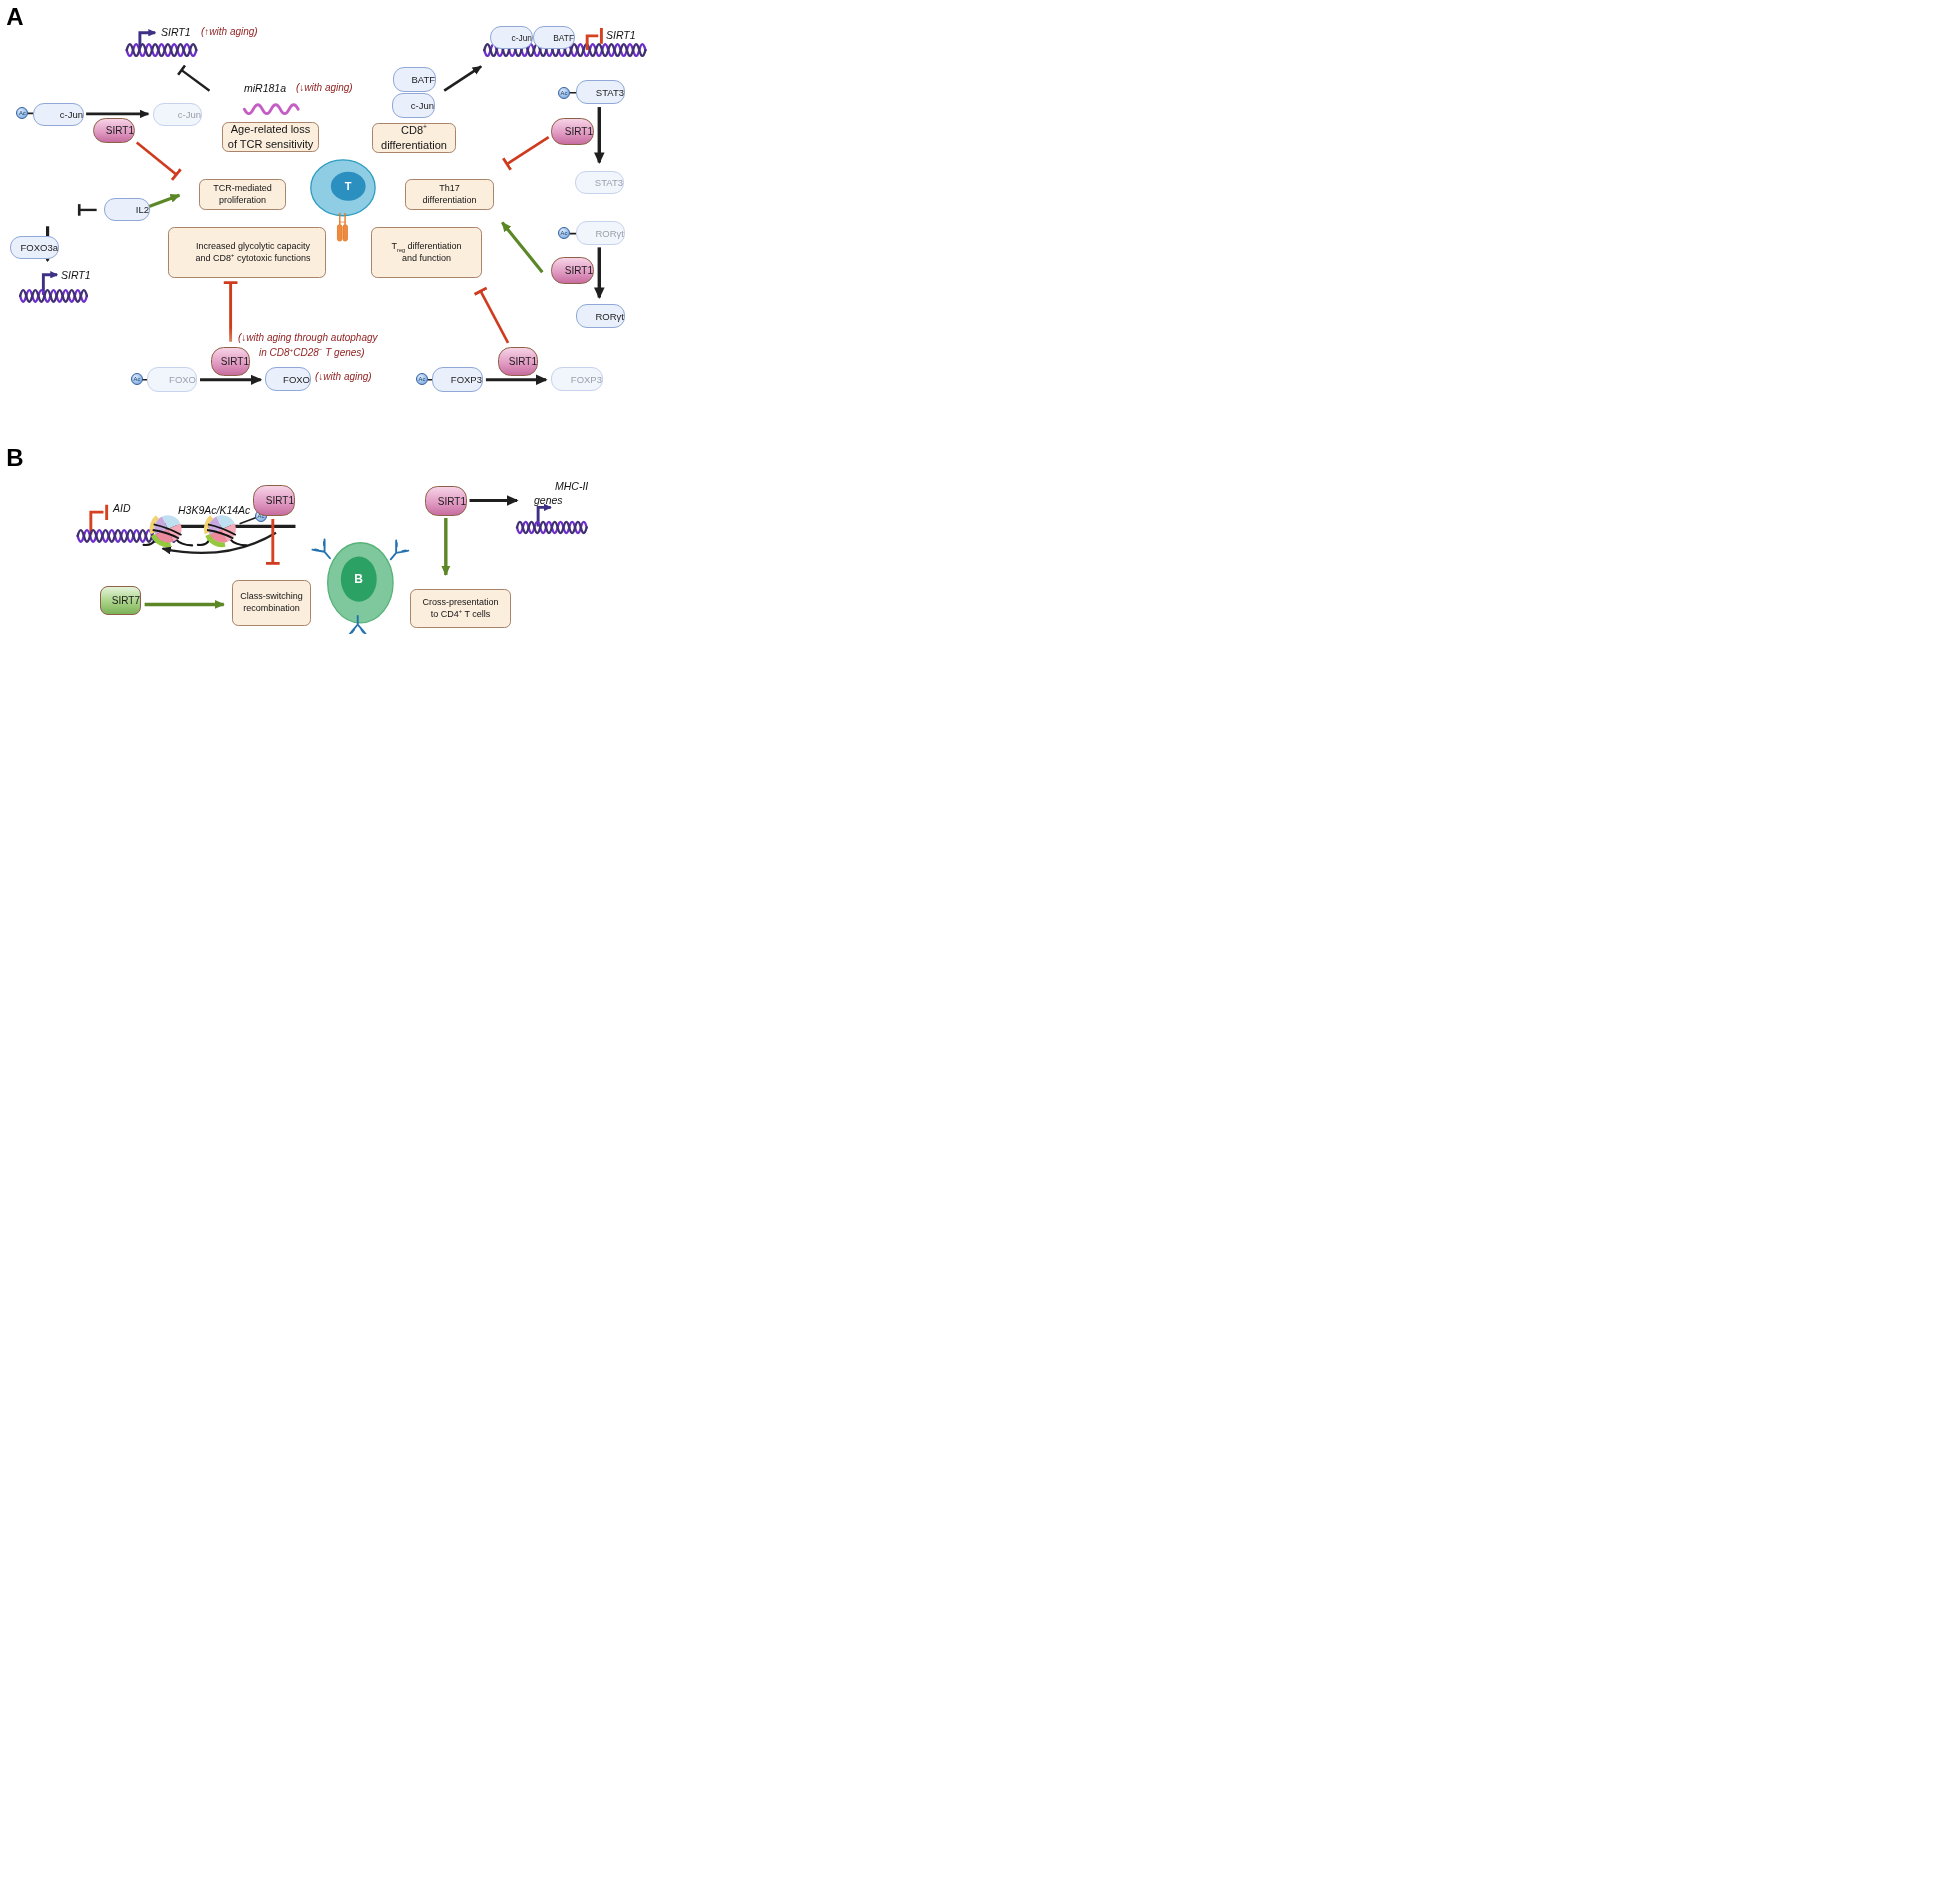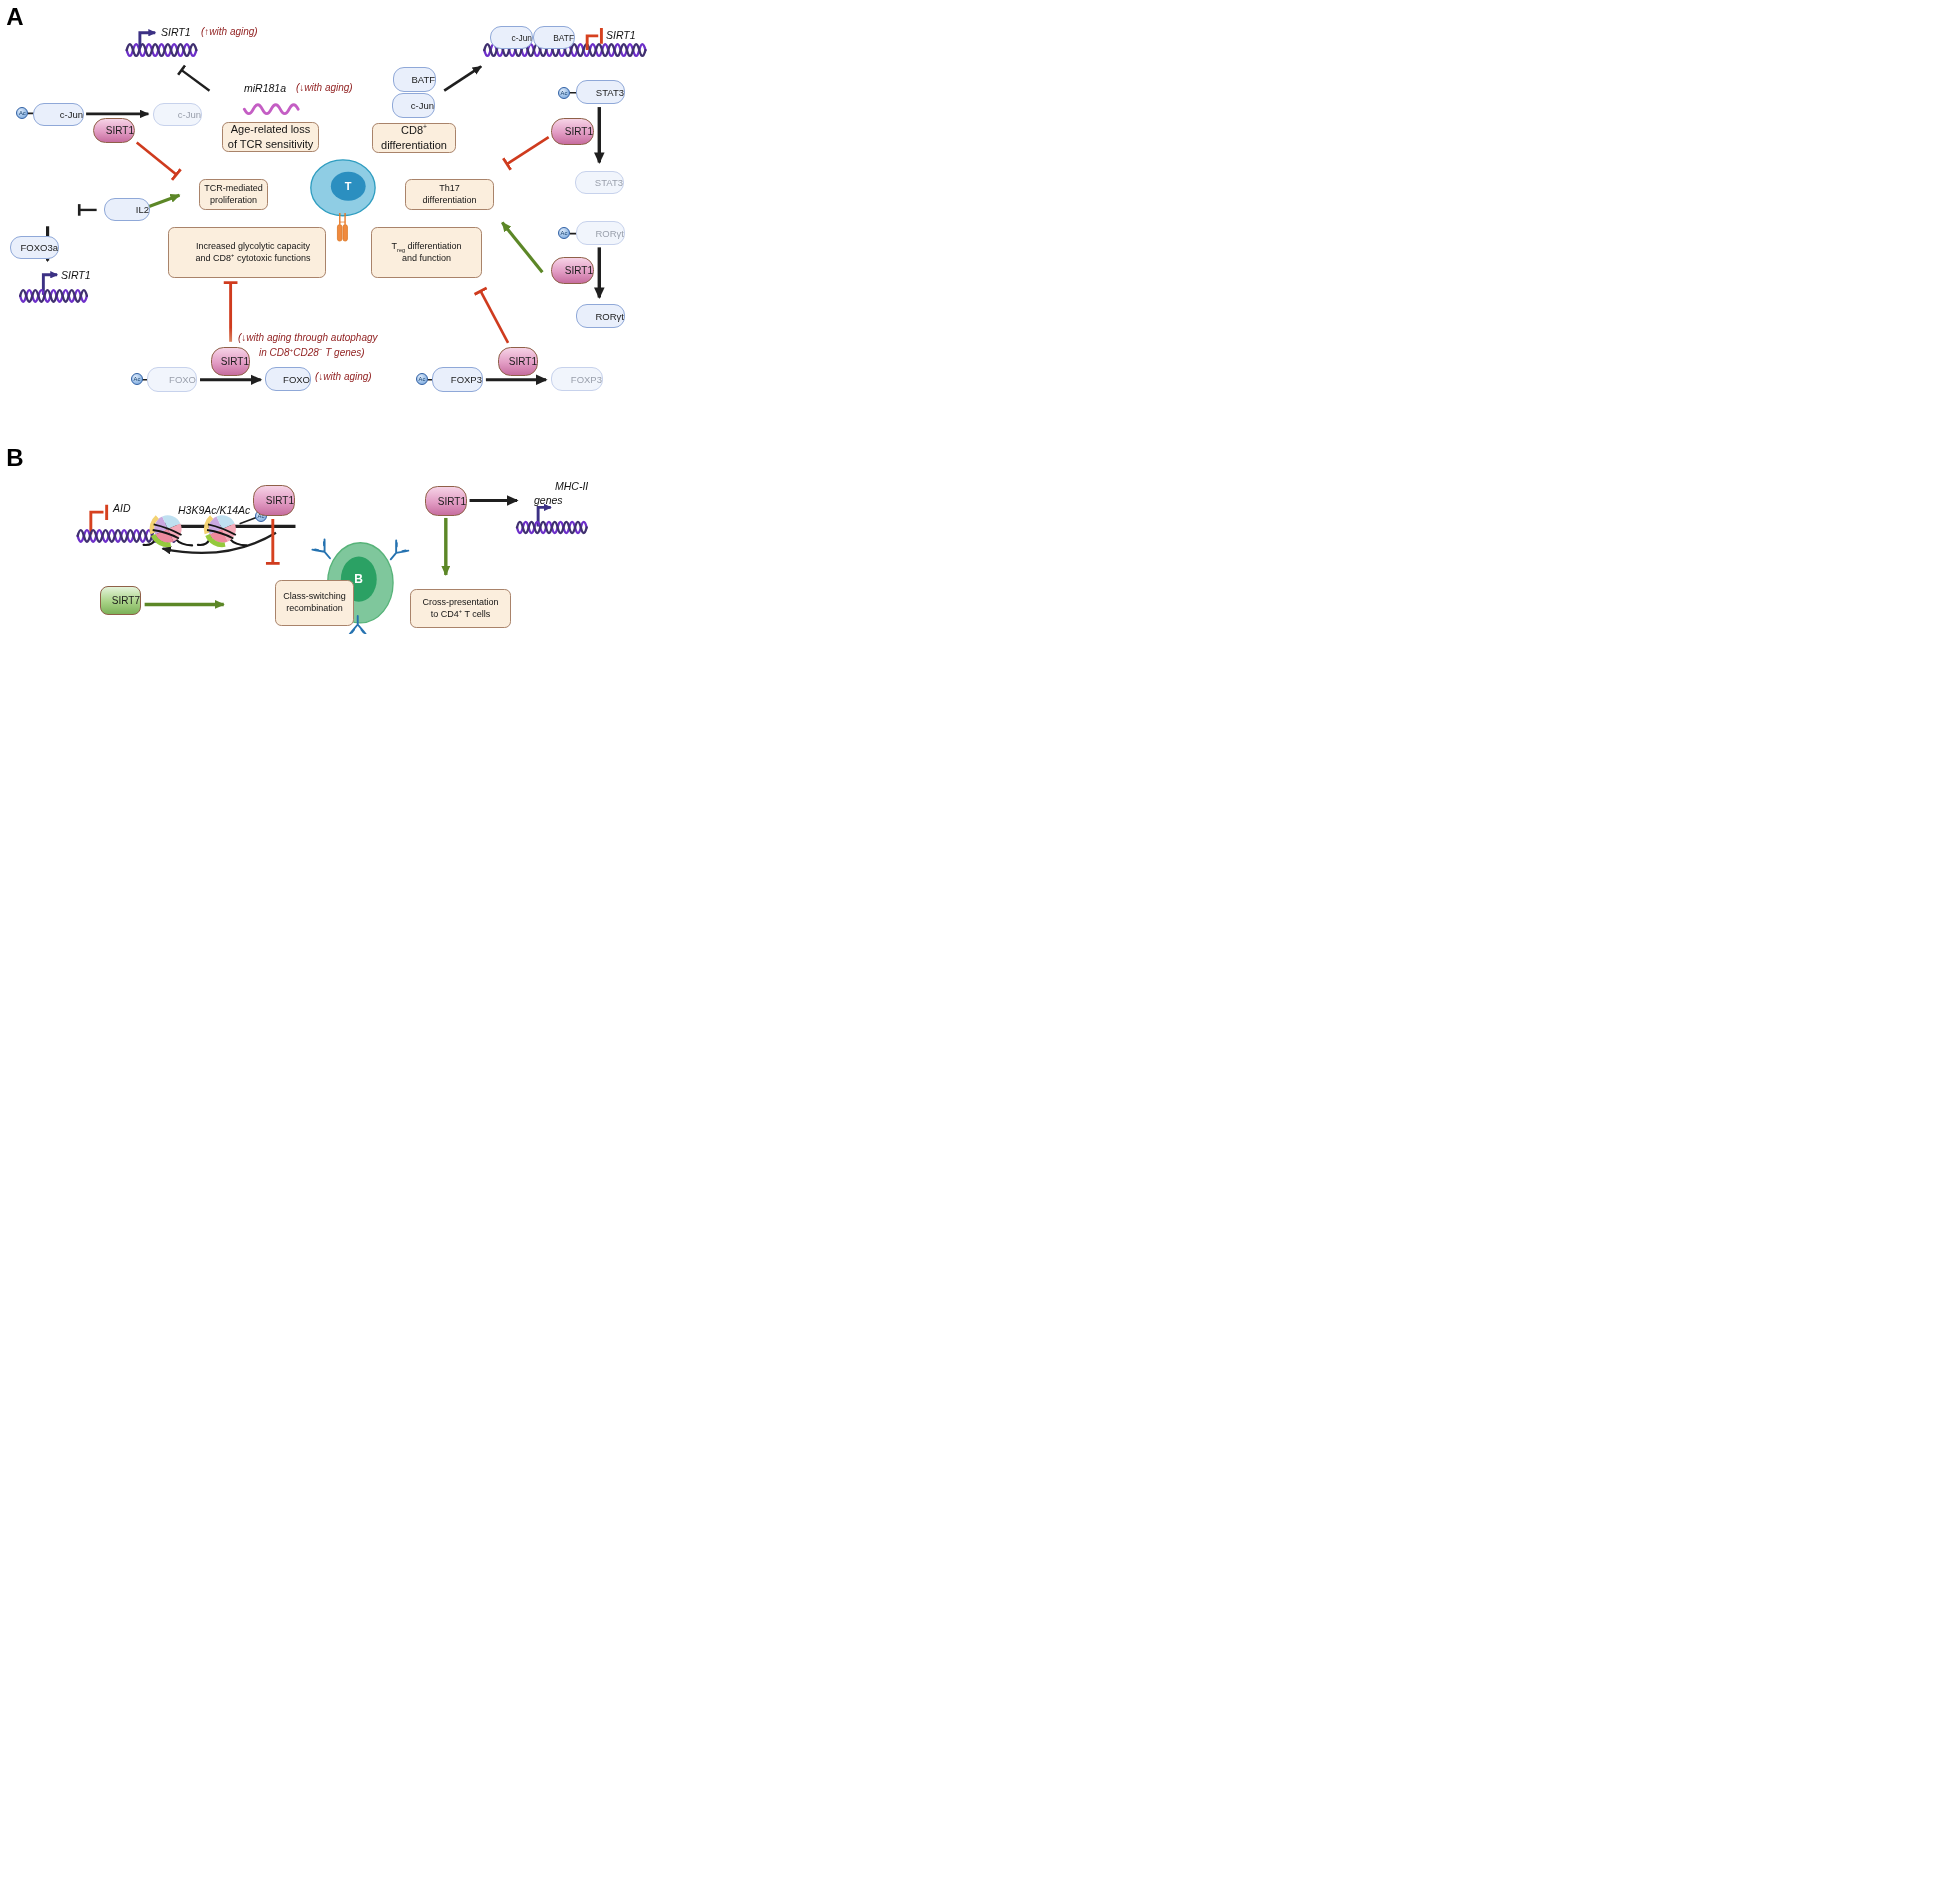--- a/index.html
+++ b/index.html
@@ -185,21 +185,21 @@
 
   <div class="pill" style="left:10px;top:198px;width:49px;height:23px;margin-top:38px;">
       <span>FOXO3a</span>
     </div>
   <div class="pill" style="left:104px;top:198px;width:46px;height:23px;">
       <span>IL2</span>
     </div>
 
   <div class="lbl it" style="left:61px;top:269px;">SIRT1</div>
 
-  <div class="box" style="left:199px;top:179px;width:69px;height:31px;">
+  <div class="box" style="left:199px;top:179px;width:87px;height:31px;">
     <span>TCR-mediated</span>
     <span>proliferation</span>
   </div>
   <div class="box" style="left:405px;top:179px;width:89px;height:31px;">
     <span>Th17</span>
     <span>differentiation</span>
   </div>
   <div class="box small" style="left:372px;top:123px;width:84px;height:29.5px;">
     <span><span>CD8</span><sup>+</sup></span>
     <span>differentiation</span>
@@ -288,21 +288,21 @@
 
   <div class="lbl it" style="left:113px;top:502px;">AID</div>
   <div class="lbl it" style="left:178px;top:504px;">H3K9Ac/K14Ac</div>
   <div class="ac" style="left:255px;top:510px;">
       <span>Ac</span>
     </div>
   <div class="pill pink" style="left:253px;top:485px;width:42px;height:31px;">
       <span>SIRT1</span>
     </div>
 
-  <div class="box" style="left:232px;top:580px;width:79px;height:46px;margin-left:43px;">
+  <div class="box" style="left:232px;top:580px;width:79px;height:46px;">
     <span>Class-switching</span>
     <span>recombination</span>
   </div>
   <div class="pill green" style="left:100px;top:586px;width:41px;height:28.5px;">
       <span>SIRT7</span>
     </div>
 
   <div class="cellletter" style="left:349px;top:572px;width:19px;font-size:12px;">B</div>
 
   <div class="pill pink" style="left:425px;top:486px;width:42px;height:30px;">

